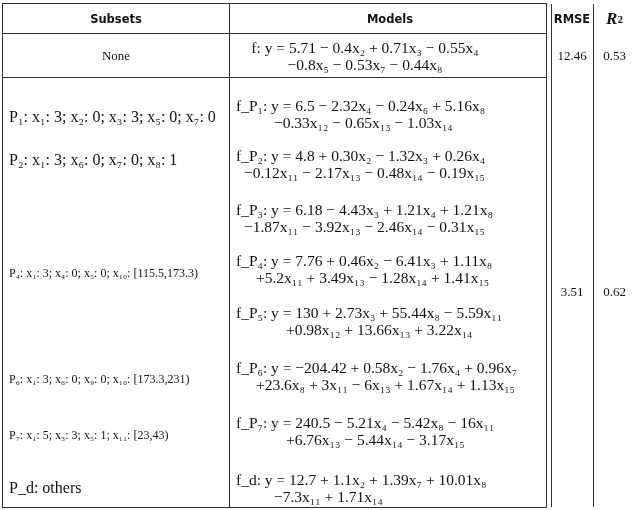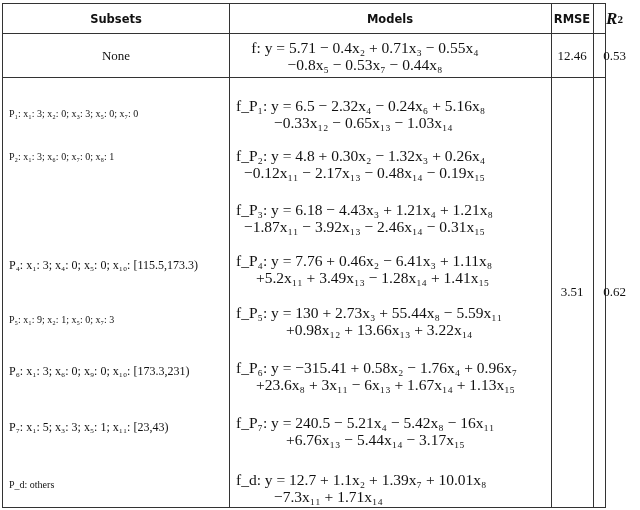--- a/index.html
+++ b/index.html
@@ -1,25 +1,25 @@
 <!DOCTYPE html>
 <html><head>
 <meta charset="utf-8">
 <style>
   html, body { margin: 0; padding: 0; background: #ffffff; }
   body { width: 640px; height: 510px; position: relative; overflow: hidden; font-family: "Liberation Sans", sans-serif; color: #111; }
-  .tbl { position: absolute; left: 2px; top: 3px; width: 604px; height: 505px; border: 1.5px solid #333; box-sizing: border-box; }
+  .tbl { position: absolute; left: 2px; top: 3px; width: 545px; height: 505px; border: 1.5px solid #333; box-sizing: border-box; }
   .hline { position: absolute; left: 0; right: 0; height: 0; border-top: 1.5px solid #333; }
   .vline { position: absolute; top: 0; bottom: 0; width: 0; border-left: 1.5px solid #333; }
   .hdr { position: absolute; top: 0; height: 30px; display: flex; align-items: center; justify-content: center; font-family: "DejaVu Sans", sans-serif; font-size: 11.5px; font-weight: bold; }
   .hdr-math { font-family: "Liberation Serif", serif; font-style: italic; font-size: 17px; font-weight: bold; }
   .hdr-math sup { font-style: normal; font-size: 11px; }
   .cell-plain { position: absolute; display: flex; align-items: center; justify-content: center; font-family: Liberation Serif, serif; font-size: 13px; }
-  .subset { position: absolute; left: 6px; font-family: "Liberation Serif", serif; font-size: 10px; white-space: nowrap; }
-  .subset.small { font-size: 12px; }
+  .subset { position: absolute; left: 6px; font-family: "Liberation Serif", serif; font-size: 16px; white-space: nowrap; }
+  .subset.small { font-size: 12px; margin-top: 8px; }
   .model { position: absolute; font-family: "Liberation Serif", serif; font-size: 15.5px; white-space: nowrap; line-height: 17px; }
   .model .l2 { display: block; }
 </style>
 </head>
 <body>
 
 <div class="tbl">
 
   <div class="hline" style="top:29px"></div>
   <div class="hline" style="top:73px"></div>
@@ -59,29 +59,28 @@
     <span class="l2">f_P₃: y = 6.18 − 4.43x₃ + 1.21x₄ + 1.21x₈</span>
     <span class="l2" style="padding-left:8px">−1.87x₁₁ − 3.92x₁₃ − 2.46x₁₄ − 0.31x₁₅</span>
   </div>
 
   <div class="subset small" style="top:254px">P₄: x₁: 3; x₄: 0; x₅: 0; x₁₀: [115.5,173.3)</div>
   <div class="model" style="left:233px;top:248px">
     <span class="l2">f_P₄: y = 7.76 + 0.46x₂ − 6.41x₃ + 1.11x₈</span>
     <span class="l2" style="padding-left:20px">+5.2x₁₁ + 3.49x₁₃ − 1.28x₁₄ + 1.41x₁₅</span>
   </div>
 
-  <div class="subset" style="top:310px">P₅: x₁: 9; x₂: 1; x₅: 0; x₇: 3</div>
   <div class="model" style="left:233px;top:300px">
     <span class="l2">f_P₅: y = 130 + 2.73x₃ + 55.44x₈ − 5.59x₁₁</span>
     <span class="l2" style="padding-left:50px">+0.98x₁₂ + 13.66x₁₃ + 3.22x₁₄</span>
   </div>
 
   <div class="subset small" style="top:360px">P₆: x₁: 3; x₆: 0; x₉: 0; x₁₀: [173.3,231)</div>
   <div class="model" style="left:233px;top:355px">
-    <span class="l2">f_P₆: y = −315.41 + 0.58x₂ − 1.76x₄ + 0.96x₇</span>
+    <span class="l2">f_P₆: y = −204.42 + 0.58x₂ − 1.76x₄ + 0.96x₇</span>
     <span class="l2" style="padding-left:20px">+23.6x₈ + 3x₁₁ − 6x₁₃ + 1.67x₁₄ + 1.13x₁₅</span>
   </div>
 
   <div class="subset small" style="top:416px">P₇: x₁: 5; x₃: 3; x₅: 1; x₁₁: [23,43)</div>
   <div class="model" style="left:233px;top:410px">
     <span class="l2">f_P₇: y = 240.5 − 5.21x₄ − 5.42x₈ − 16x₁₁</span>
     <span class="l2" style="padding-left:50px">+6.76x₁₃ − 5.44x₁₄ − 3.17x₁₅</span>
   </div>
 
   <div class="subset" style="top:475px;">P_d: others</div>

